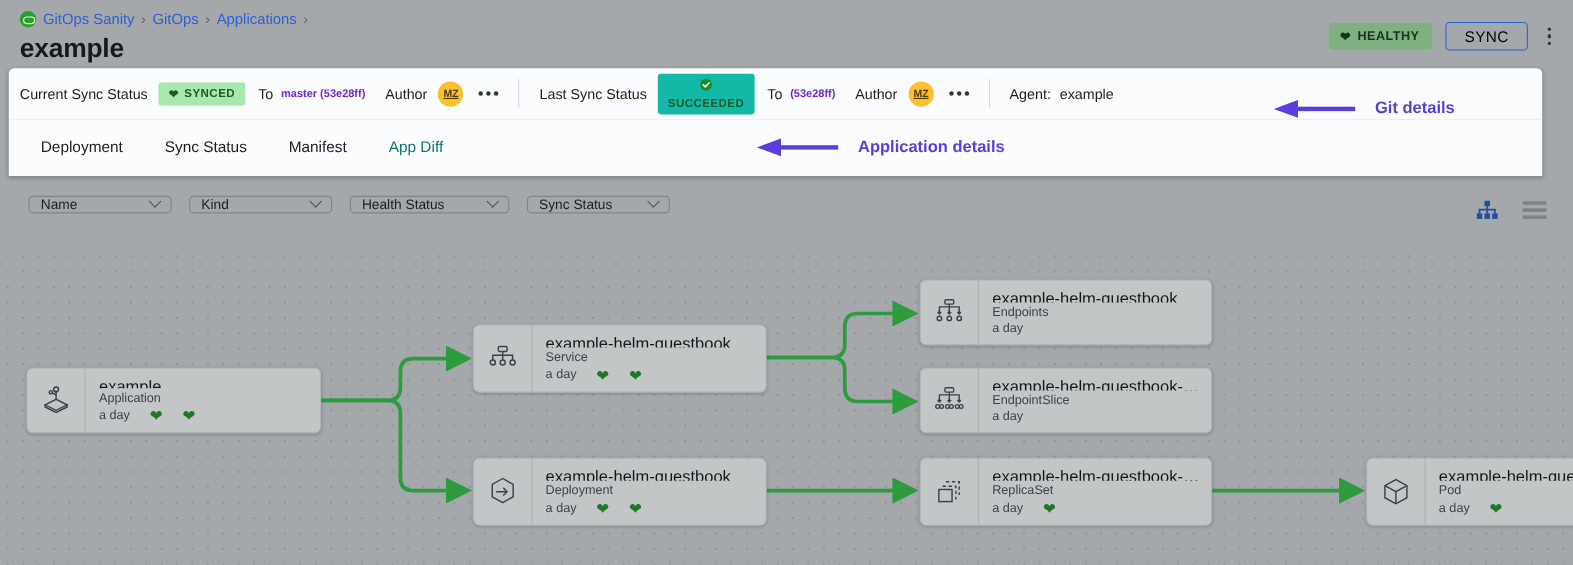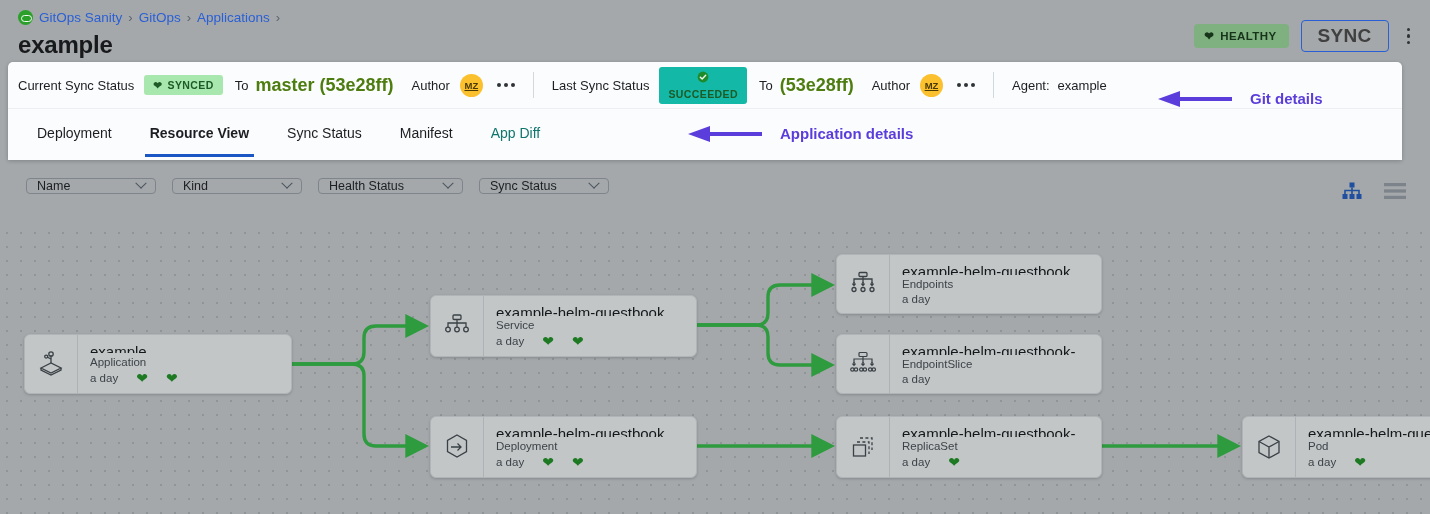--- a/index.html
+++ b/index.html
@@ -26,21 +26,21 @@
   .page-title { position: absolute; left: 18px; top: 31px; font-size: 24px; font-weight: bold; color: #18191b; letter-spacing: -0.2px; }
 
   .hdr-right { position: absolute; right: 14px; top: 20px; display: flex; align-items: center; gap: 12px; }
   .badge-healthy {
     display: flex; align-items: center; gap: 6px;
     background: #7fb07f; border-radius: 4px; padding: 5px 12px 5px 10px;
     font-size: 11.5px; font-weight: bold; color: #15341a; letter-spacing: 0.4px;
   }
   .btn-sync {
     border: 1.5px solid #2a5fd6; border-radius: 4px; background: transparent;
-    color: #404040; font-size: 19px; font-weight: bold; padding: 4px 16px;
+    color: #000000; font-size: 14px; font-weight: normal; padding: 4px 16px;
     font-family: "Liberation Sans", sans-serif; cursor: pointer; letter-spacing: 0.3px;
   }
   .kebab { display: flex; flex-direction: column; gap: 3px; padding: 4px 6px; cursor: pointer; }
   .kebab i { width: 3.5px; height: 3.5px; border-radius: 50%; background: #2f3336; display: block; }
 
   
   .info-card {
     position: absolute; left: 8px; top: 62px; width: 1394px; height: 98px;
     background: #fbfcfe; border-radius: 5px 5px 0 0;
     box-shadow: 0 1px 4px rgba(0,0,0,0.22);
@@ -52,21 +52,21 @@
   }
   .sync-group { display: flex; align-items: center; }
   .sync-label { font-size: 13px; color: #1c1e21; margin-right: 10px; }
   .badge-sm {
     display: flex; align-items: center; gap: 5px; border-radius: 3px;
     padding: 4px 9px; font-size: 10.5px; font-weight: bold; letter-spacing: 0.4px;
   }
   .badge-synced { background: #a8e7ae; color: #1d5a25; }
   .badge-succeeded { background: #14b8a6; color: #1d5a25; flex-direction: column; }
   .to-word { margin: 0 7px 0 12px; font-size: 13px; color: #1c1e21; }
-  .to-val { color: #4d7c0f; font-weight: bold; font-size: 18px; }
+  .to-val { color: #6d28d9; font-weight: bold; font-size: 10px; }
   .author-word { margin: 0 10px 0 18px; font-size: 13px; color: #1c1e21; }
   .avatar {
     width: 23px; height: 23px; border-radius: 50%; background: #fbc02d;
     color: #4a3a00; font-size: 9.5px; font-weight: bold;
     display: flex; align-items: center; justify-content: center; text-decoration: underline;
   }
   .dots3 { display: flex; gap: 3px; margin-left: 14px; cursor: pointer; }
   .dots3 i { width: 4px; height: 4px; border-radius: 50%; background: #2f3336; }
   .vdiv { width: 1px; height: 26px; background: #d4d8de; margin: 0 18px; }
   .agent-label { font-size: 13px; color: #1c1e21; margin-right: 8px; }
@@ -227,21 +227,20 @@
       <span class="ann-arrow">
         <span class="head"></span>
           <span class="shaft"></span>
       </span>
       <span class="ann-text">Git details</span>
     </div>
   </div>
 
   <div class="tabs-row">
     <div class="tab">Deployment</div>
-    <div class="tab active">Resource View</div>
     <div class="tab">Sync Status</div>
     <div class="tab">Manifest</div>
     <div class="tab disabled">App Diff</div>
 
     <div class="ann" style="left:680px; top:16px;">
       <span class="ann-arrow">
         <span class="head"></span>
           <span class="shaft"></span>
       </span>
       <span class="ann-text">Application details</span>

